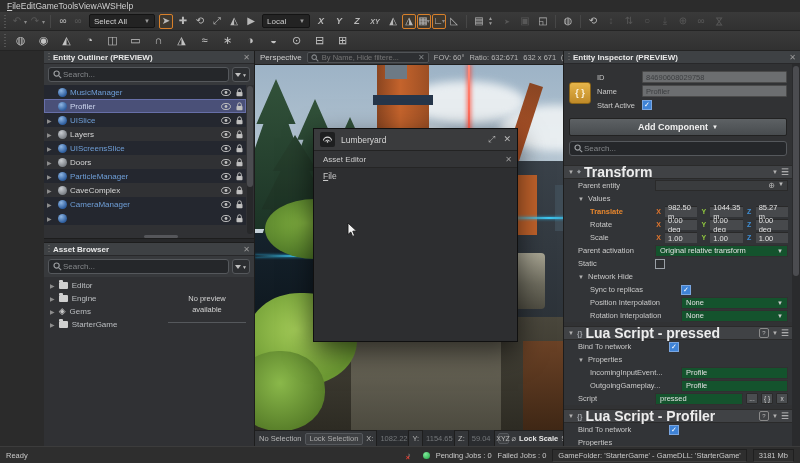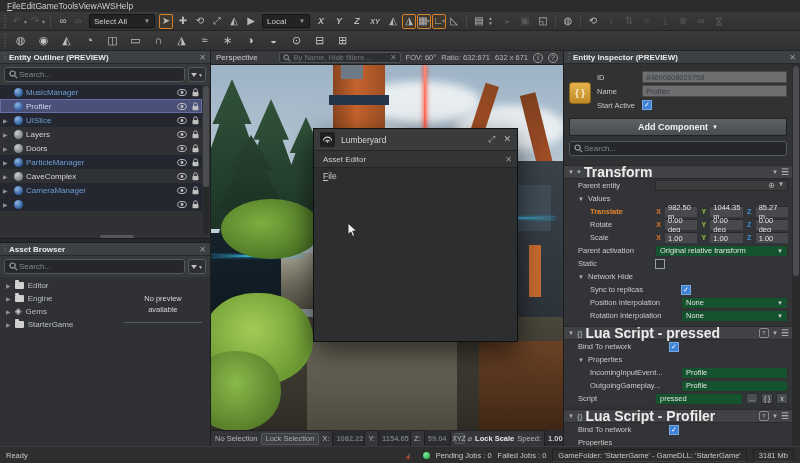--- a/index.html
+++ b/index.html
@@ -28,21 +28,21 @@
   .tbtn.txt { font-size:9px; font-weight:bold; font-style:italic; }
   .tbtn.sm { font-size:7px; }
   .tbtn.rot90 { transform:rotate(90deg); }
   .car2 { color:#8a8a8a; font-size:6px; margin-left:-1px; }
   .dd { height:14px; background:#232323; border:1px solid #141414; border-radius:2px;
     display:flex; align-items:center; gap:4px; padding:0 4px; color:#cfcfcf; font-size:8px; margin:0 3px; }
   .dd .cv { color:#9a9a9a; font-size:6px; }
   .spin { display:flex; flex-direction:column; font-size:5px; color:#9a9a9a; line-height:1; margin-left:1px; }
 
   
-  #main { position:absolute; top:51px; left:0; right:0; bottom:17px; display:flex; }
+  #main { position:absolute; top:51px; left:0; right:0; bottom:17px; display:flex;padding-left:44px; }
   #leftcol { width:211px; display:flex; flex-direction:column; border-right:1px solid #1d1d1d; }
   #centercol { flex:1; display:flex; flex-direction:column; min-width:0; }
   #rightcol { width:237px; display:flex; flex-direction:column; border-left:1px solid #1d1d1d;
     background:#313234; position:relative; overflow:hidden; }
 
   .phead { height:13px; background:#3e4144; border-bottom:1px solid #28282a; display:flex;
     align-items:center; padding:0 4px; gap:3px; }
   .phead .ptitle { font-weight:bold; font-size:8px; color:#e8e8e8; white-space:nowrap; }
   .phead .hgrip { width:2px; height:9px; background:repeating-linear-gradient(#5c5c5c 0 1px, transparent 1px 3px); }
   .phead .x { margin-left:auto; color:#9a9a9a; font-size:8px; }
@@ -113,21 +113,21 @@
   .pine { background:linear-gradient(#32523a,#1c3426); clip-path:polygon(50% 0, 78% 30%, 68% 30%, 92% 62%, 80% 62%, 100% 100%, 0 100%, 20% 62%, 8% 62%, 32% 30%, 22% 30%); }
   .laser { width:2px; background:linear-gradient(#ff8a78,#ff4433); box-shadow:0 0 4px 1px rgba(255,70,50,.8); }
   .cyan { height:2px; background:linear-gradient(90deg, rgba(40,190,240,.1), #3ec8f2, rgba(40,190,240,.1)); box-shadow:0 0 3px #2fb7e8; }
 
   .vfoot { height:16px; background:#343639; border-top:1px solid #1f1f1f; display:flex; align-items:center;
     gap:3px; padding:0 4px; font-size:7.5px; white-space:nowrap; }
   .vbtn { height:12px; display:inline-flex; align-items:center; padding:0 4px; background:#3e4043;
     border:1px solid #55585c; border-radius:2px; color:#a9a9a9; }
   .vlab { color:#b5b5b5; }
   .vfield { width:33px; height:27px; background:#2a2c2f; border:1px solid #1e1e1e; color:#74777a;
-    display:inline-flex; align-items:center; padding:0 3px;font-weight:bold; }
+    display:inline-flex; align-items:center; padding:0 3px; }
   .chip { height:11px; min-width:11px; background:#3e4043; border:1px solid #55585c; border-radius:2px;
     display:inline-flex; align-items:center; justify-content:center; padding:0 2px; color:#b9b9b9; font-size:7px; }
   .boldw { color:#e8e8e8; font-weight:bold; }
 
   
   #fwin { position:absolute; left:313px; top:128px; width:205px; height:214px; background:#2d2e30;
     border:1px solid #101010; box-shadow:0 10px 26px rgba(0,0,0,.6); z-index:50; display:flex; flex-direction:column; }
   .ftitle { height:22px; background:#3a3b3d; border-bottom:1px solid #232323; display:flex;
     align-items:center; gap:6px; padding:0 6px; }
   .flogo { width:15px; height:15px; background:#1e1f20; border-radius:2px; display:flex;
@@ -383,20 +383,35 @@
               <svg width="10" height="7" viewBox="0 0 10 7">
                   <ellipse cx="5" cy="3.5" rx="4.4" ry="3" fill="none" stroke="#bfbfbf" stroke-width="1"></ellipse>
                   <circle cx="5" cy="3.5" r="1.4" fill="#bfbfbf"></circle>
                 </svg>
               <svg width="7" height="9" viewBox="0 0 7 9">
                   <path d="M1.7 4V2.6a1.8 1.8 0 0 1 3.6 0V4" fill="none" stroke="#bfbfbf" stroke-width="1"></path>
                   <rect x="0.5" y="4" width="6" height="4.2" rx="0.8" fill="#bfbfbf"></rect>
                 </svg>
             </span>
           </div>
+            <div class="erow blue hascar">
+            <span class="car">▶</span>
+            <span class="eicon"></span>
+            <span class="elabel">UIScreensSlice</span>
+            <span class="rowicons">
+              <svg width="10" height="7" viewBox="0 0 10 7">
+                  <ellipse cx="5" cy="3.5" rx="4.4" ry="3" fill="none" stroke="#bfbfbf" stroke-width="1"></ellipse>
+                  <circle cx="5" cy="3.5" r="1.4" fill="#bfbfbf"></circle>
+                </svg>
+              <svg width="7" height="9" viewBox="0 0 7 9">
+                  <path d="M1.7 4V2.6a1.8 1.8 0 0 1 3.6 0V4" fill="none" stroke="#bfbfbf" stroke-width="1"></path>
+                  <rect x="0.5" y="4" width="6" height="4.2" rx="0.8" fill="#bfbfbf"></rect>
+                </svg>
+            </span>
+          </div>
             <div class="erow hascar">
             <span class="car">▶</span>
             <span class="eicon"></span>
             <span class="elabel">Doors</span>
             <span class="rowicons">
               <svg width="10" height="7" viewBox="0 0 10 7">
                   <ellipse cx="5" cy="3.5" rx="4.4" ry="3" fill="none" stroke="#bfbfbf" stroke-width="1"></ellipse>
                   <circle cx="5" cy="3.5" r="1.4" fill="#bfbfbf"></circle>
                 </svg>
               <svg width="7" height="9" viewBox="0 0 7 9">

